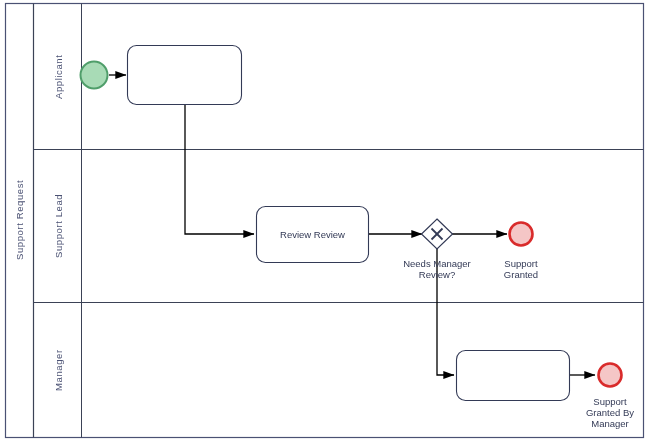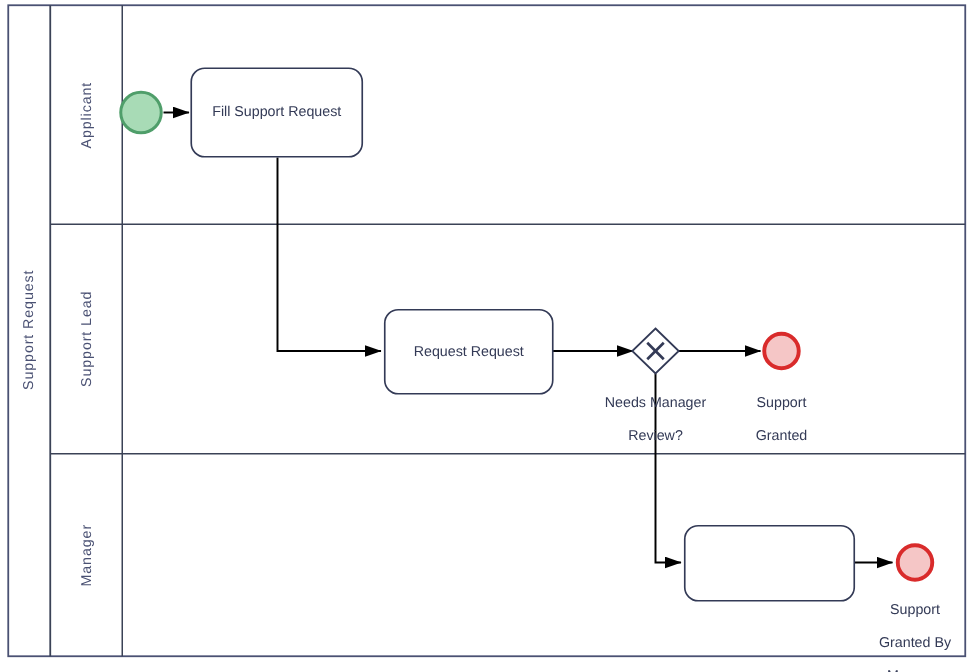--- a/index.html
+++ b/index.html
@@ -19,21 +19,21 @@
   #diagram-svg {
     position: absolute;
     left: 0;
     top: 0;
   }
   .lbl {
     position: absolute;
     font-family: "Liberation Sans", sans-serif;
     font-size: 9.5px;
     color: #333a56;
-    line-height: 22px;
+    line-height: 11px;
     text-align: center;
     white-space: pre-line;
     pointer-events: none;
   }
   .task-label {
     position: absolute;
     display: flex;
     align-items: center;
     justify-content: center;
     text-align: center;
@@ -122,23 +122,22 @@
   </svg>
 
   <div class="pool-label" style="left:5px; top:3px; width:29px; height:434px;">Support Request</div>
 
   <div class="lane-label" style="left:34px; top:4px; width:48px; height:145px;">Applicant</div>
 
   <div class="lane-label" style="left:34px; top:150px; width:48px; height:152px;">Support Lead</div>
 
   <div class="lane-label" style="left:34px; top:303px; width:48px; height:134px;">Manager</div>
 
-  <div class="task-label" style="left:128px; top:46px; width:113px; height:58px;">Fill Support Request</div>
 
-  <div class="task-label" style="left:257px; top:207px; width:111px; height:55px;">Request Request</div>
+  <div class="task-label" style="left:257px; top:207px; width:111px; height:55px;">Review Review</div>
 
 
   <div class="lbl" style="left:382px; top:258px; width:110px;">Needs Manager
 Review?</div>
 
   <div class="lbl" style="left:486px; top:258px; width:70px;">Support
 Granted</div>
 
   <div class="lbl" style="left:572px; top:396px; width:76px;">Support
 Granted By

